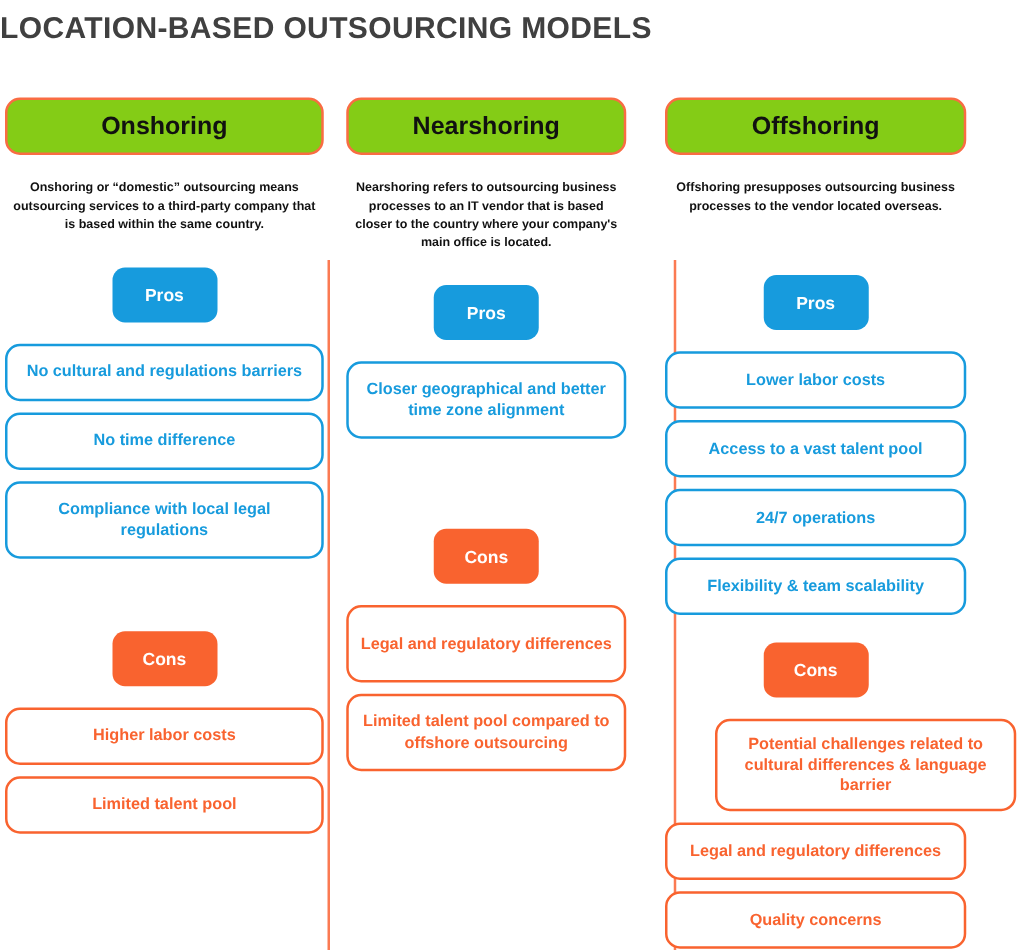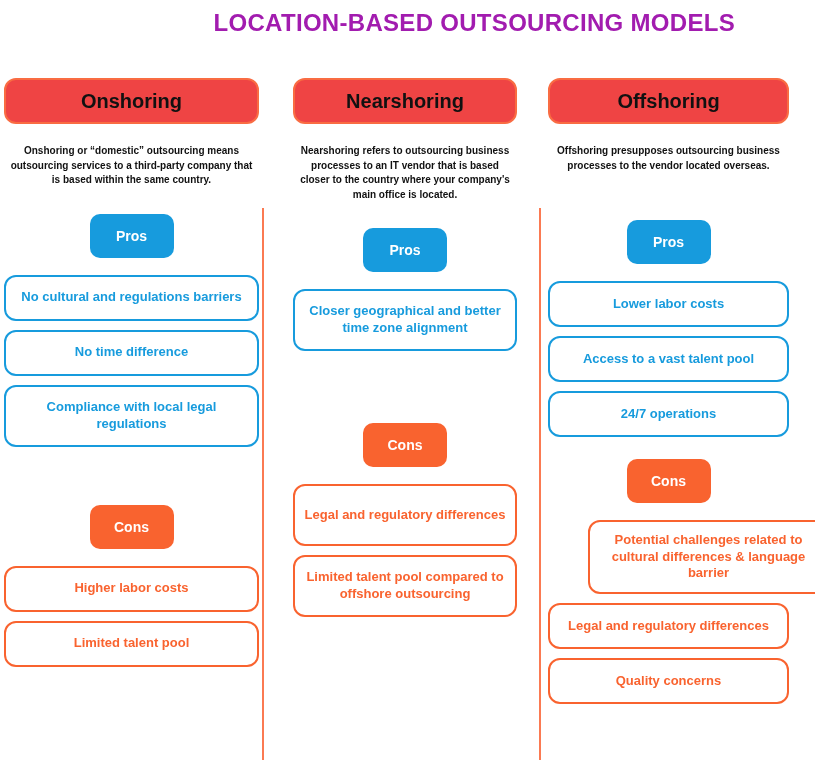--- a/index.html
+++ b/index.html
@@ -8,42 +8,42 @@
     width:815px; height:760px;
     font-family:"Liberation Sans", sans-serif;
     position:relative;
     overflow:hidden;
   }
 
   
   .title{
     position:absolute;
     top:9px; left:0; width:735px;
-    text-align:right;
-    color:#a21caf;
+    text-align:left;
+    color:#404040;
     font-size:24px;
     font-weight:bold;
     letter-spacing:0.3px;
   }
 
   
   .columns{
     position:absolute;
     top:78px; left:0;
     width:815px; height:682px;
     display:flex;
   }
   .column{
     position:relative;
     display:flex;
     flex-direction:column;
     align-items:center;
   }
   .col-0{ width:263px; padding:0 4px; }
-  .col-1{ width:252px; padding:0 14px;margin-left:16px; }
+  .col-1{ width:252px; padding:0 14px; }
   .col-2{ width:275px; padding:0 17px; }
 
   
   .divider{
     position:absolute;
     top:130px;
     width:2px;
     height:620px;
     background:#fb7a52;
   }
@@ -55,21 +55,21 @@
     width:100%;
     height:46px;
     border:2px solid #f96c43;
     border-radius:12px;
     display:flex;
     align-items:center;
     justify-content:center;
     color:#111111;
     font-size:20px;
     font-weight:bold;
-    background:#ef4444;
+    background:#84cc16;
   }
 
   
   .description{
     margin-top:20px;
     text-align:center;
     color:#111111;
     font-size:10px;
     font-weight:bold;
     line-height:1.45;
@@ -198,20 +198,21 @@
 
     <div class="pros-block" style="margin-top:47px;">
       <div class="badge-wrap">
         <div class="badge pros">Pros</div>
       </div>
       <div class="gap-after-badge"></div>
       <div class="items">
         <div class="item">Lower labor costs</div>
         <div class="item">Access to a vast talent pool</div>
         <div class="item">24/7 operations</div>
+        <div class="item">Flexibility &amp; team scalability</div>
       </div>
     </div>
 
     <div class="cons-block" style="margin-top:22px;">
       <div class="badge-wrap">
         <div class="badge cons">Cons</div>
       </div>
       <div class="gap-after-badge"></div>
       <div class="items">
         <div class="item cons-item three-line">Potential challenges related to cultural differences &amp; language barrier</div>

